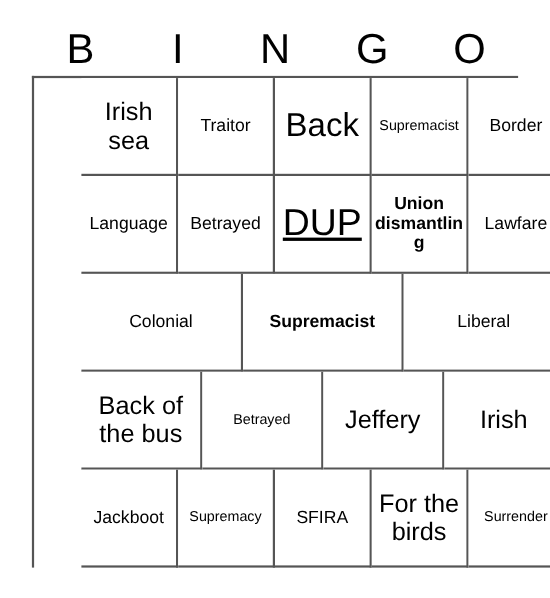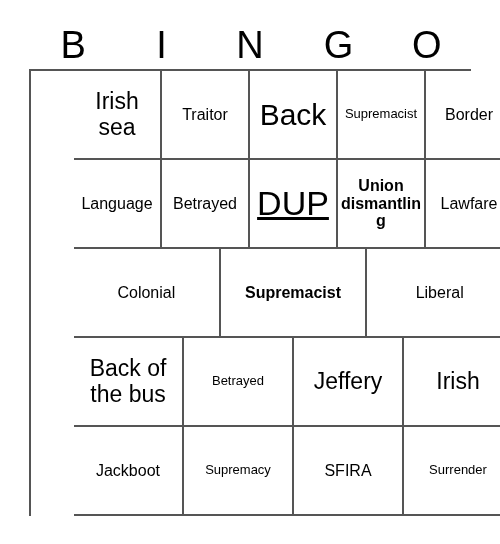--- a/index.html
+++ b/index.html
@@ -174,18 +174,21 @@
         <div class="cell">
           <span class="cell-text fs-xs">Jackboot</span>
         </div>
         <div class="cell">
           <span class="cell-text fs-xxs">Supremacy</span>
         </div>
         <div class="cell">
           <span class="cell-text fs-lg">SFIRA</span>
         </div>
         <div class="cell">
+          <span class="cell-text fs-md">For the birds</span>
+        </div>
+        <div class="cell">
           <span class="cell-text fs-xxs">Surrender</span>
         </div>
       </div>
     </div>
 
 </div>
 
 </body></html>

